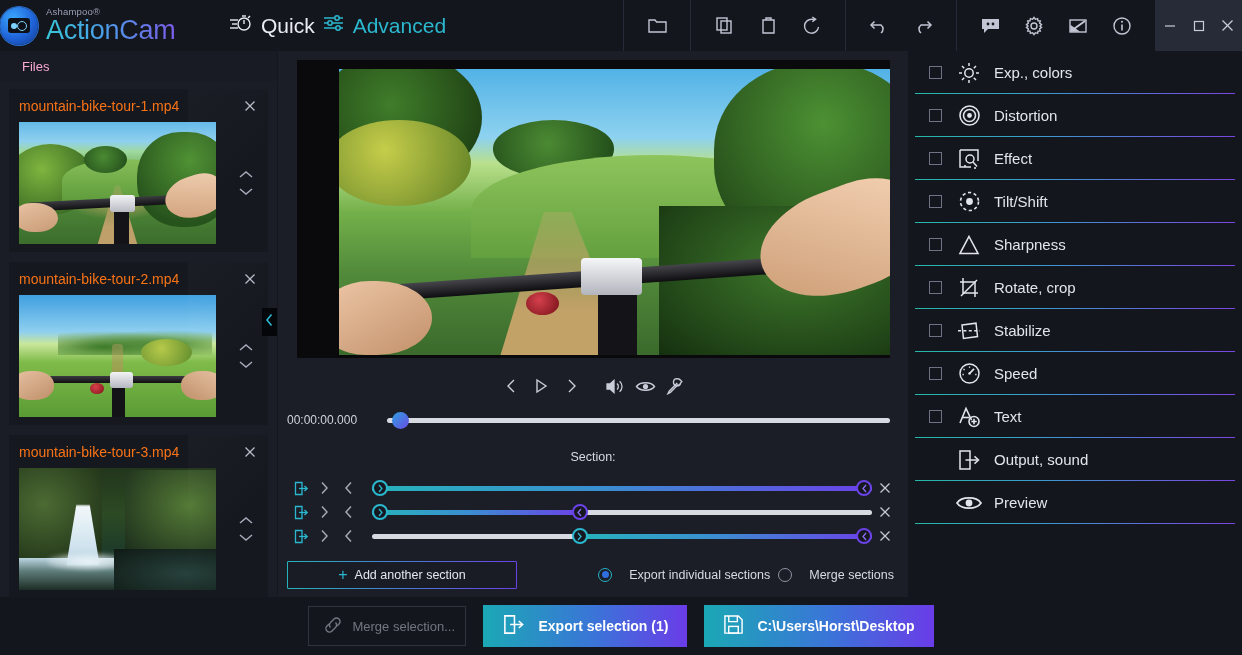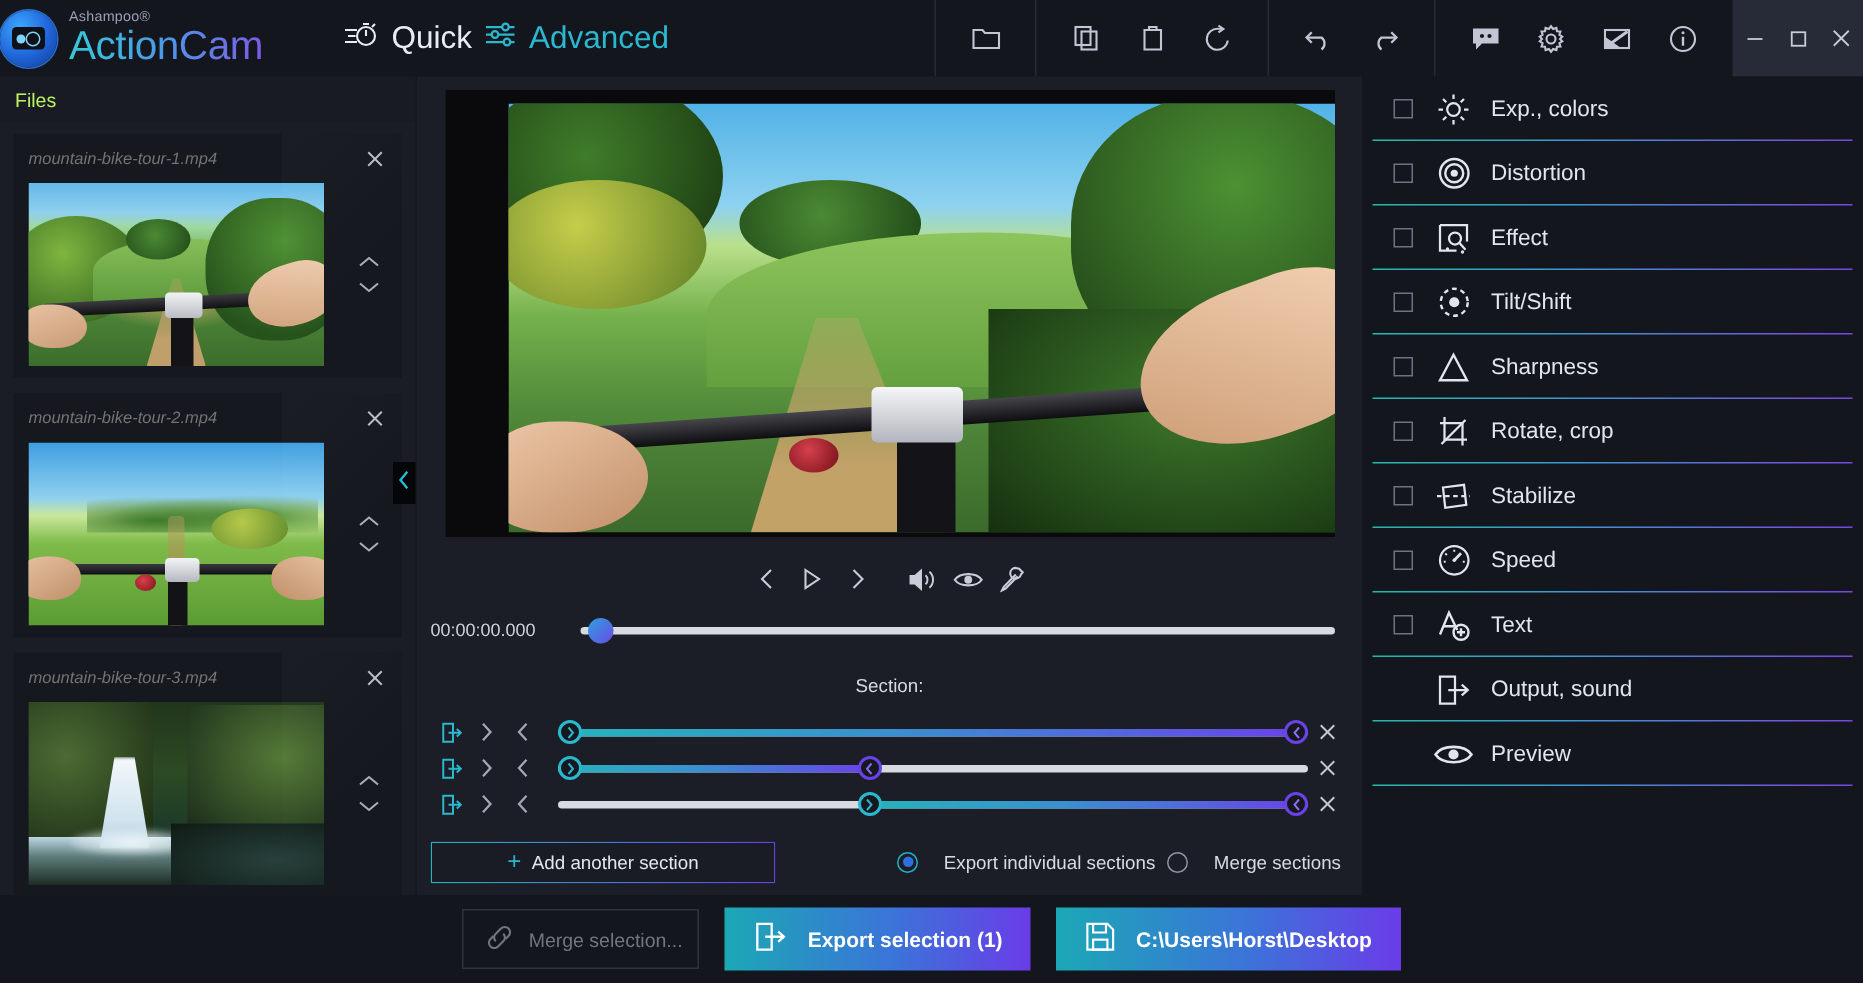--- a/index.html
+++ b/index.html
@@ -63,34 +63,34 @@
   .wincontrols { display: flex; align-items: center; height: 51px; background: #272b38; }
   .win-btn { width: 29px; height: 51px; display:flex; align-items:center; justify-content:center; cursor:pointer; color:#c8ccd8;}
 
   
   .files-panel {
     position: absolute; left: 0; top: 51px; width: 277px; height: 546px;
     background: #1a1d26;
   }
   .files-head {
     height: 30px; background: #181b23; display: flex; align-items: center;
-    padding-left: 10px; font-size: 13px; color: #bef264;
+    padding-left: 22px; font-size: 13px; color: #f9a8d4;
   }
   .files-list { padding: 8px 9px 0 9px; }
   .file-card {
     background: #15181f; margin-bottom: 10px; position: relative;
     padding: 7px 0 8px 0;
   }
   .file-card:after{
     content:''; position:absolute; right:0; top:0; width:80px; height:100%;
     background: linear-gradient(135deg, rgba(255,255,255,.025) 0%, rgba(255,255,255,0) 60%);
     pointer-events:none;
   }
   .file-top { display: flex; align-items: center; padding: 0 8px 6px 10px; }
-  .file-name { font-size: 11px; color: #737373; flex: 1; font-style: italic; }
+  .file-name { font-size: 14px; color: #f97316; flex: 1; }
   .file-x { width: 20px; height: 20px; display:flex; align-items:center; justify-content:center; color:#b9bdc9; cursor:pointer; font-size:15px;}
   .file-body { display: flex; align-items: center; padding: 0 6px 0 10px; }
   .thumb {
     width: 197px; height: 122px; position: relative; overflow: hidden; flex: 0 0 auto;
   }
   .file-arrows { display: flex; flex-direction: column; align-items: center; gap: 6px; margin-left: auto; padding-right: 8px;}
   .file-arrow { color: #a8adbb; cursor: pointer; line-height: 0; }
 
   
   .art-trail { width:100%; height:100%;

